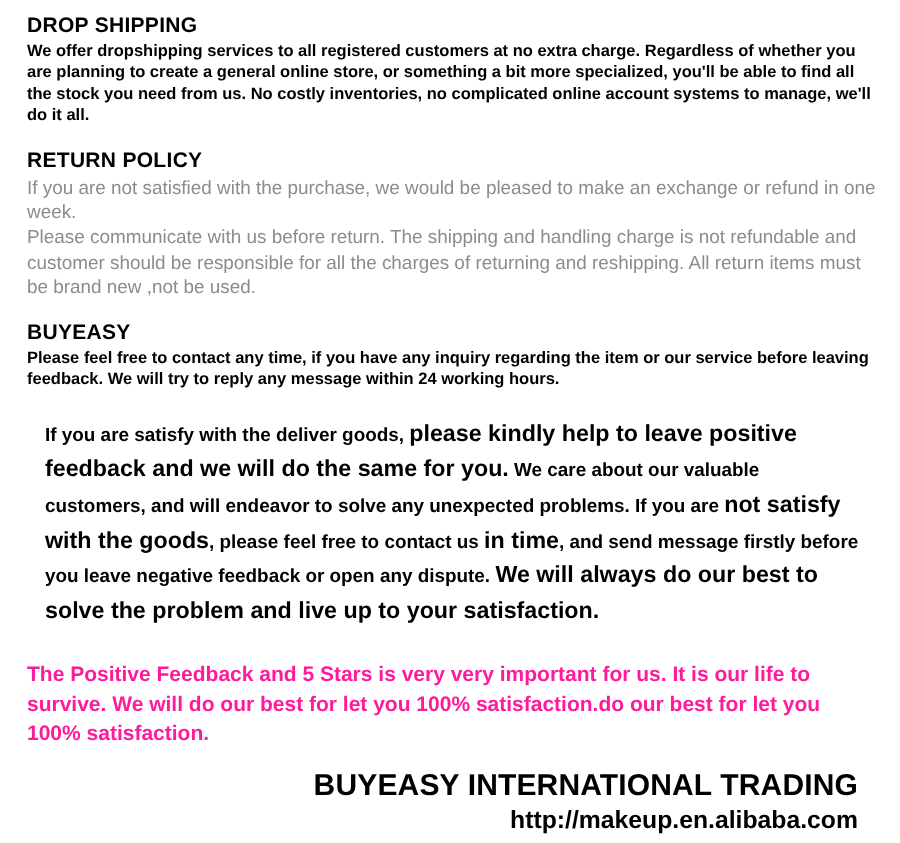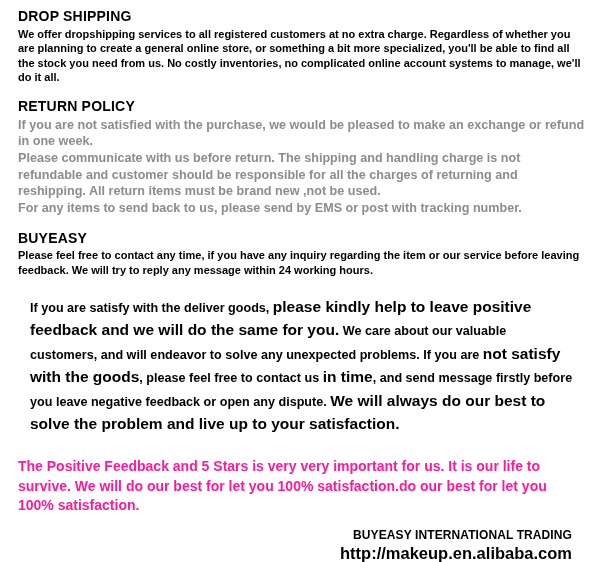--- a/index.html
+++ b/index.html
@@ -31,21 +31,21 @@
     line-height: 1.25;
   }
   .body-bold {
     font-size: 11px;
     font-weight: bold;
     line-height: 1.33;
     margin: 0;
   }
   .body-gray {
     font-size: 12.6px;
-    font-weight: bold;
+    font-weight: normal;
     color: #8c8c8c;
     line-height: 1.33;
     margin: 0;
   }
   .gap {
     height: 9px;
   }
   .small-gap {
     height: 5px;
   }
@@ -65,21 +65,21 @@
     font-weight: bold;
     line-height: 1.4;
     margin: 0;
   }
   .footer {
     margin-top: 12px;
     text-align: right;
     padding-right: 14px;
   }
   .footer .company {
-    font-size: 12px;
+    font-size: 20px;
     font-weight: bold;
     line-height: 1.3;
     letter-spacing: 0.1px;
   }
   .footer .url {
     font-size: 16.5px;
     font-weight: bold;
     line-height: 1.3;
   }
 </style>
@@ -92,21 +92,20 @@
     <div class="heading">DROP SHIPPING</div>
     <p class="body-bold">We offer dropshipping services to all registered customers at no extra charge. Regardless of whether you are planning to create a general online store, or something a bit more specialized, you'll be able to find all the stock you need from us. No costly inventories, no complicated online account systems to manage, we'll do it all.</p>
   </div>
 
   <div class="gap"></div>
 
   <div class="section">
     <div class="heading">RETURN POLICY</div>
     <p class="body-gray">If you are not satisfied with the purchase, we would be pleased to make an exchange or refund in one week.</p>
     <p class="body-gray">Please communicate with us before return. The shipping and handling charge is not refundable and customer should be responsible for all the charges of returning and reshipping. All return items must be brand new ,not be used.</p>
-    <p class="body-gray">For any items to send back to us, please send by EMS or post with tracking number.</p>
   </div>
 
   <div class="gap"></div>
 
   <div class="section">
     <div class="heading">BUYEASY</div>
     <p class="body-bold">Please feel free to contact any time, if you have any inquiry regarding the item or our service before leaving feedback. We will try to reply any message within 24 working hours.</p>
 
     <div class="small-gap"></div>
 

